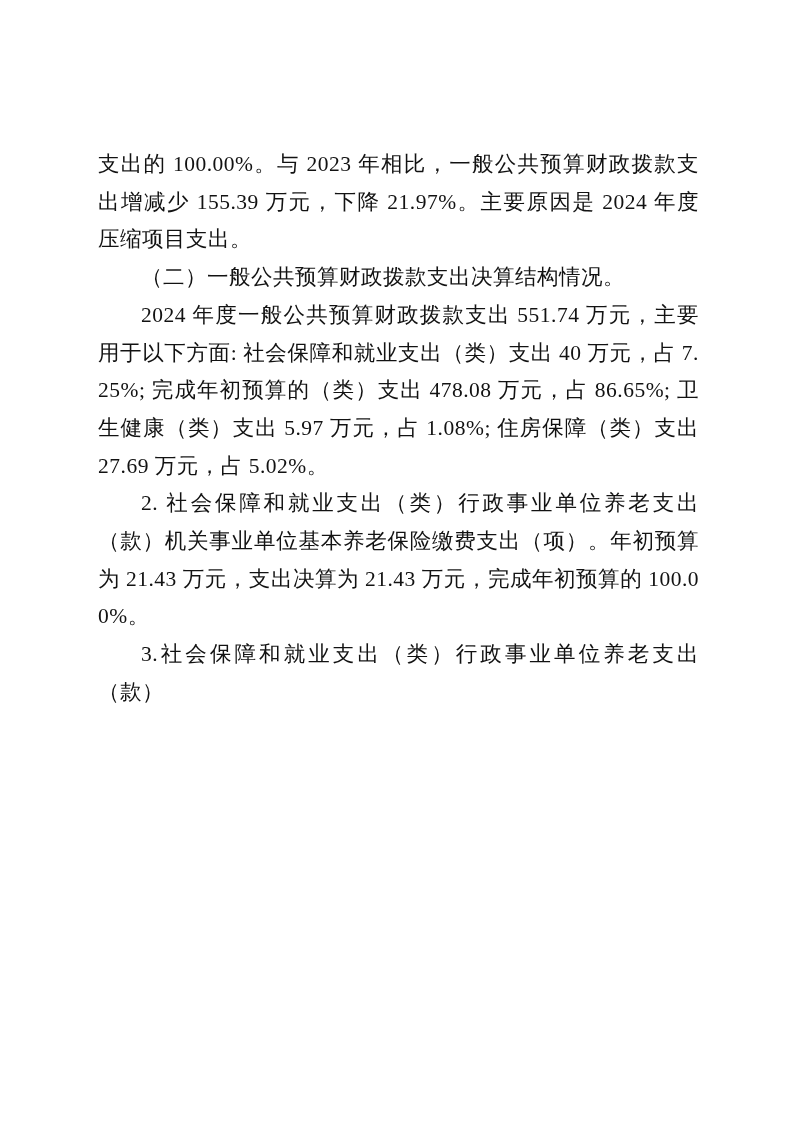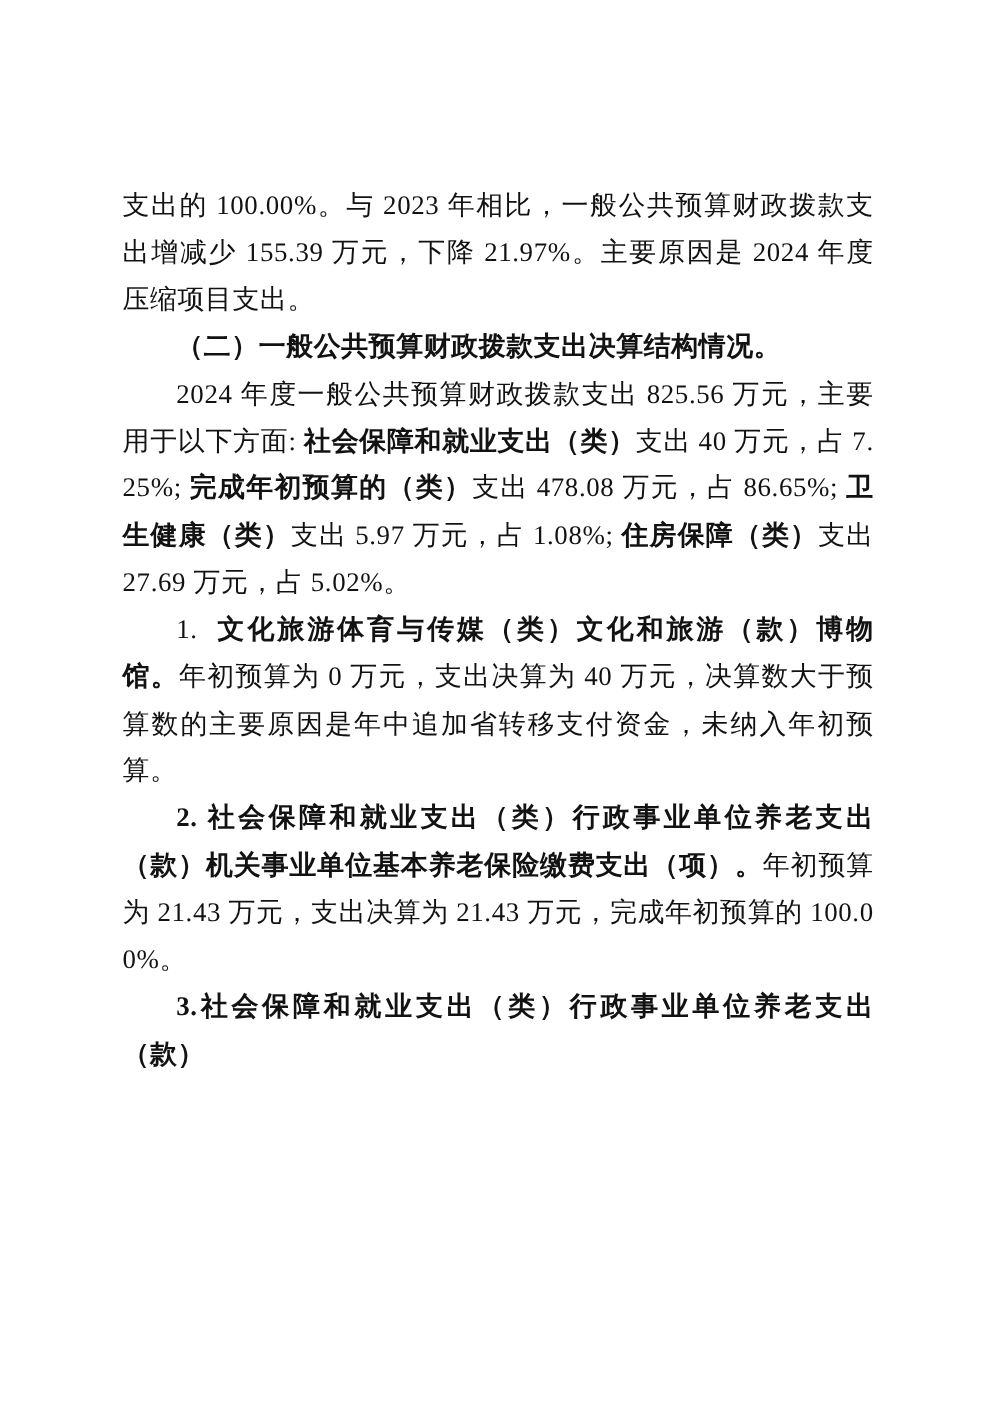--- a/index.html
+++ b/index.html
@@ -27,21 +27,21 @@
     font-size: 21.5px;
     line-height: 37.7px;
     text-align: justify;
     letter-spacing: 0.5px;
     word-break: break-all;
   }
   .indent {
     text-indent: 2em;
   }
   .bold {
-    font-weight: 700;
+    font-weight: 400;
   }
   .num-gap {
     padding-right: 14px;
   }
   .page-number {
     position: absolute;
     top: 990px;
     right: 99px;
     font-size: 19.5px;
     letter-spacing: 1px;
@@ -49,19 +49,18 @@
     font-family: Liberation Serif, serif;
   }
 </style>
 </head>
 <body>
 
 <div class="page">
   <div class="content">
     <p class="para"><span>支出的 100.00%。与 2023 年相比，一般公共预算财政拨款支出增减少 155.39 万元，下降 21.97%。主要原因是 2024 年度压缩项目支出。</span></p>
     <p class="para indent"><span class="bold">（二）一般公共预算财政拨款支出决算结构情况。</span></p>
-    <p class="para indent"><span>2024 年度一般公共预算财政拨款支出 825.56 万元，主要用于以下方面: </span><span class="bold">社会保障和就业支出（类）</span><span>支出 40 万元，占 7.25%; </span><span class="bold">完成年初预算的（类）</span><span>支出 478.08 万元，占 86.65%; </span><span class="bold">卫生健康（类）</span><span>支出 5.97 万元，占 1.08%; </span><span class="bold">住房保障（类）</span><span>支出 27.69 万元，占 5.02%。</span></p>
-    <p class="para indent"><span class="num-gap">1.</span><span class="bold">文化旅游体育与传媒（类）文化和旅游（款）博物馆。</span><span>年初预算为 0 万元，支出决算为 40 万元，决算数大于预算数的主要原因是年中追加省转移支付资金，未纳入年初预算。</span></p>
+    <p class="para indent"><span>2024 年度一般公共预算财政拨款支出 551.74 万元，主要用于以下方面: </span><span class="bold">社会保障和就业支出（类）</span><span>支出 40 万元，占 7.25%; </span><span class="bold">完成年初预算的（类）</span><span>支出 478.08 万元，占 86.65%; </span><span class="bold">卫生健康（类）</span><span>支出 5.97 万元，占 1.08%; </span><span class="bold">住房保障（类）</span><span>支出 27.69 万元，占 5.02%。</span></p>
     <p class="para indent"><span class="bold">2. 社会保障和就业支出（类）行政事业单位养老支出（款）机关事业单位基本养老保险缴费支出（项）。</span><span>年初预算为 21.43 万元，支出决算为 21.43 万元，完成年初预算的 100.00%。</span></p>
     <p class="para indent"><span class="bold">3.社会保障和就业支出（类）行政事业单位养老支出（款）</span></p>
   </div>
   <div class="page-number">-15-</div>
 </div>
 
 </body></html>

